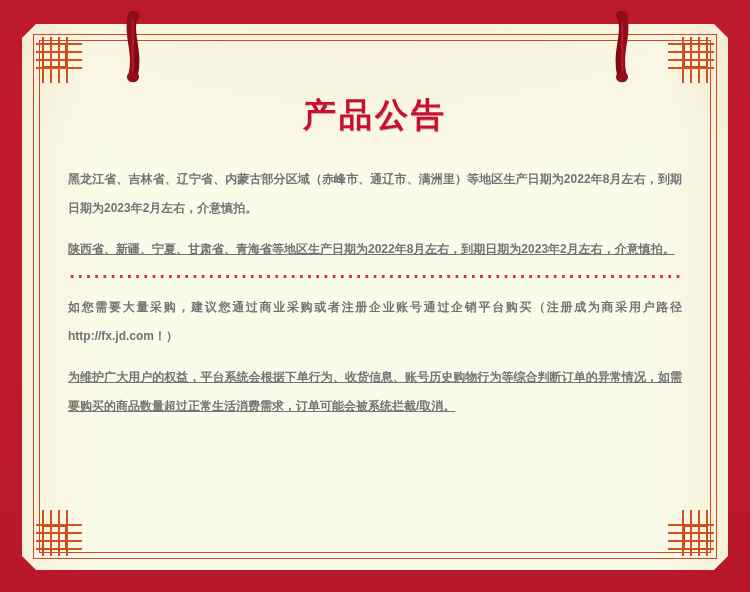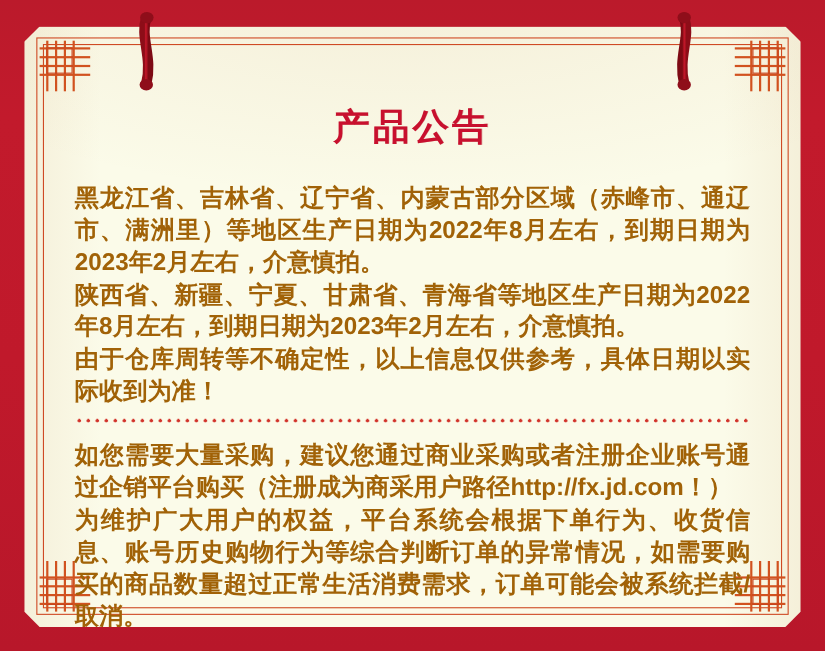--- a/index.html
+++ b/index.html
@@ -124,30 +124,30 @@
     color: #c8102e;
     font-family: "DejaVu Serif", "Liberation Serif", serif;
     font-weight: 700;
     font-size: 33px;
     letter-spacing: 3px;
     margin: 19px 0 27px 0;
     text-shadow: 0.5px 0.5px 0 rgba(160,20,30,0.35);
   }
 
   .para {
-    color: #a16207;
+    color: #737373;
     font-weight: 700;
-    font-size: 22px;
+    font-size: 12px;
     line-height: 29px;
     text-align: justify;
     text-justify: inter-character;
     letter-spacing: 0px;
   }
 
-  .para + .para { margin-top: 1px; }
+  .para + .para { margin-top: 12px; text-decoration: underline; }
 
   .gap-sm  { margin-top: 15px; }
   .gap-md  { margin-top: 18px; }
 
   
   .dotted-rule {
     height: 9px;
     margin: 5px 0 11px 0;
     background-image: radial-gradient(#d2342b 1.5px, rgba(0,0,0,0) 1.6px);
     background-size: 8.2px 9px;
@@ -212,21 +212,20 @@
     </div>
 
     <div class="content">
 
       <h1 class="title">产品公告</h1>
 
       <p class="para">黑龙江省、吉林省、辽宁省、内蒙古部分区域（赤峰市、通辽市、满洲里）等地区生产日期为2022年8月左右，到期日期为2023年2月左右，介意慎拍。</p>
 
       <p class="para gap-sm">陕西省、新疆、宁夏、甘肃省、青海省等地区生产日期为2022年8月左右，到期日期为2023年2月左右，介意慎拍。</p>
 
-      <p class="para gap-md">由于仓库周转等不确定性，以上信息仅供参考，具体日期以实际收到为准！</p>
 
       <div class="dotted-rule"></div>
 
       <p class="para gap-sm">如您需要大量采购，建议您通过商业采购或者注册企业账号通过企销平台购买（注册成为商采用户路径http://fx.jd.com！）</p>
 
       <p class="para">为维护广大用户的权益，平台系统会根据下单行为、收货信息、账号历史购物行为等综合判断订单的异常情况，如需要购买的商品数量超过正常生活消费需求，订单可能会被系统拦截/取消。</p>
 
     </div>
   </div>
 

